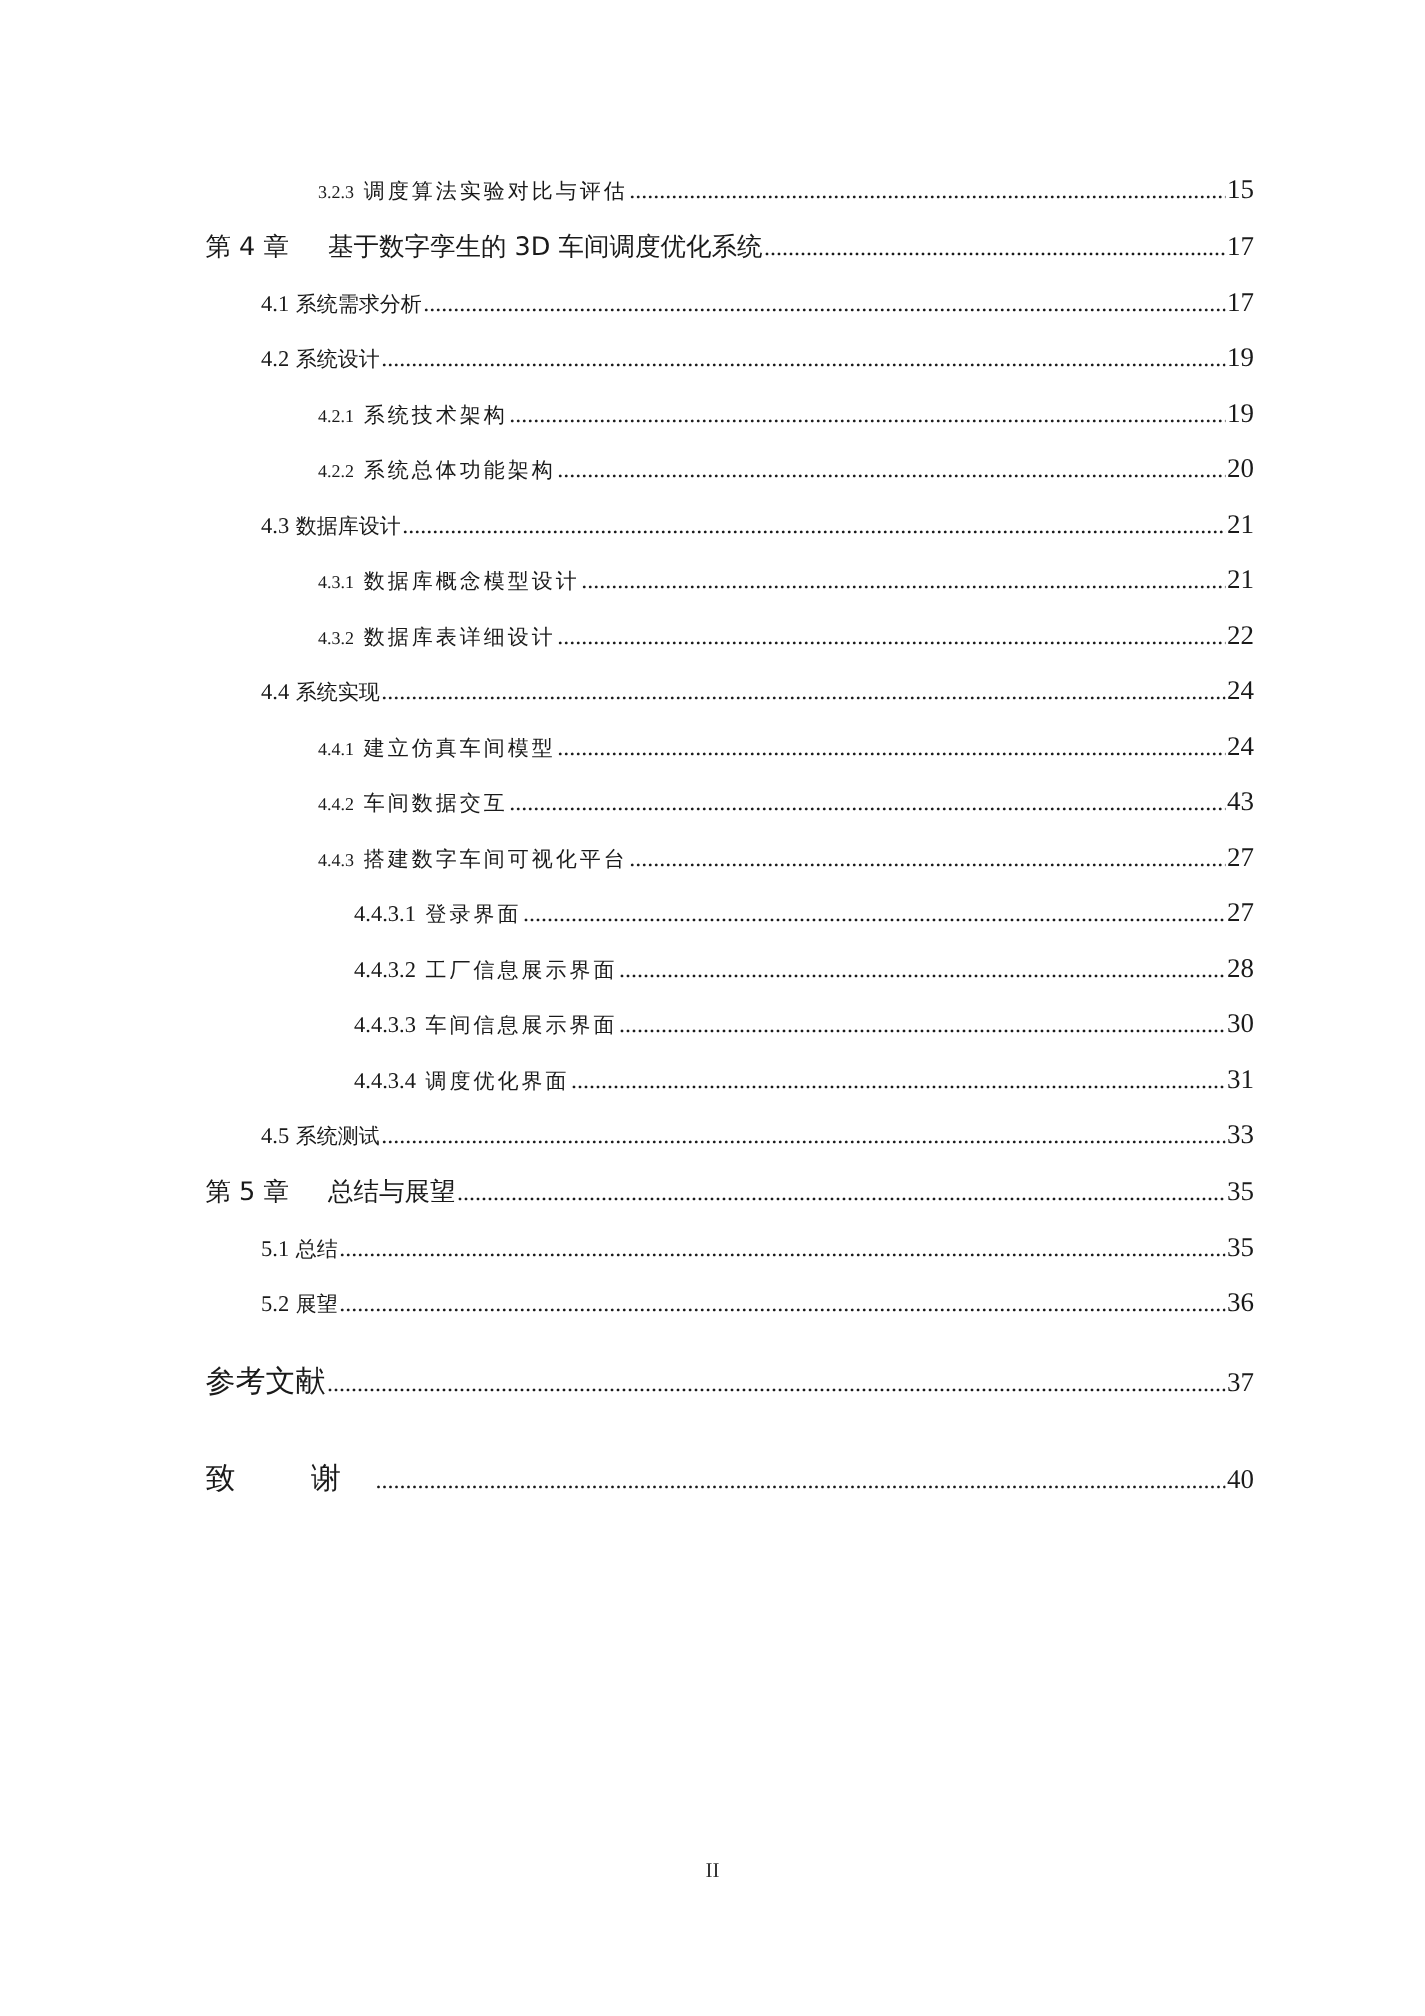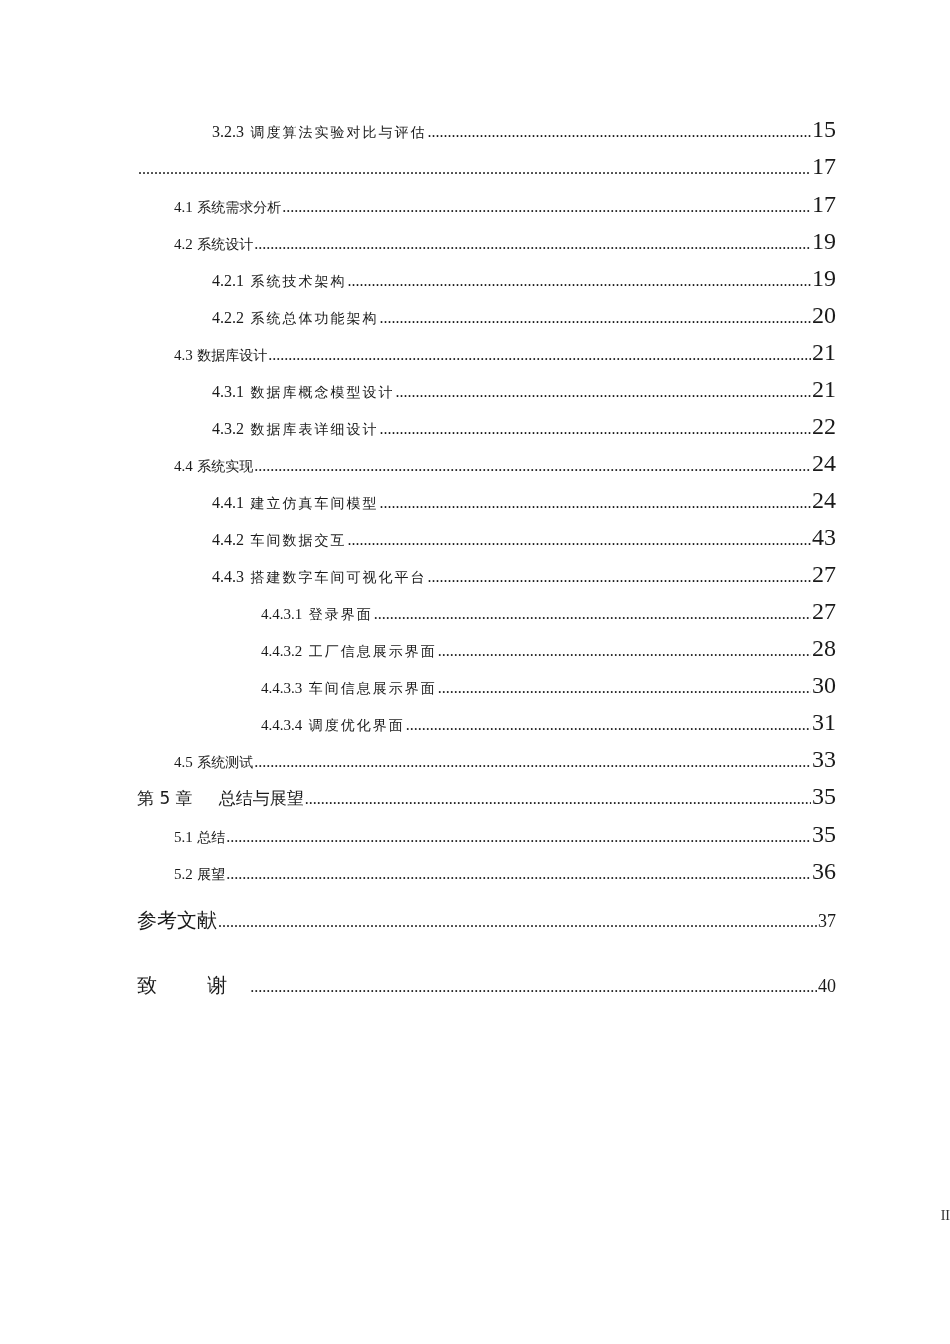--- a/index.html
+++ b/index.html
@@ -16,71 +16,72 @@
     .row .dots {
       flex: 1 1 auto;
       overflow: hidden;
       white-space: nowrap;
       margin: 0 1px;
       letter-spacing: 0px;
     }
     .row .dots::before {
       content: "..............................................................................................................................................................................................................................................................";
     }
-    .row .page { flex: 0 0 auto; font-family: "Liberation Serif", serif; font-size: 24px; }
+    .row .page { flex: 0 0 auto; font-family: "Liberation Serif", serif; font-size: 18px; }
 
     
     .lvl-chapter { font-family: "DejaVu Sans", sans-serif; font-size: 17px; left: 137px; }
     .lvl-chapter .dots { font-family: "Liberation Serif", serif; font-size: 16px; }
     .lvl-chapter .num { font-family: "DejaVu Sans", sans-serif; }
     .lvl-chapter .gap { display: inline-block; width: 26px; }
     .lvl-chapter .title3d { font-family: "DejaVu Sans", sans-serif; }
 
     .lvl-1 { left: 174px; font-family: "DejaVu Sans", sans-serif; font-size: 14px; text-align: center; }
     .lvl-1 .numtxt { font-family: "Liberation Serif", serif; font-size: 15px; }
     .lvl-1 .dots { font-family: "Liberation Serif", serif; font-size: 16px; }
 
     .lvl-2 { left: 212px; font-family: "DejaVu Sans", sans-serif; font-size: 14px; letter-spacing: 2px; }
-    .lvl-2 .numtxt { font-family: "Liberation Serif", serif; font-size: 16px; letter-spacing: 0; }
+    .lvl-2 .numtxt { font-family: "Liberation Serif", serif; font-size: 12px; letter-spacing: 0; }
     .lvl-2 .dots { font-family: "Liberation Serif", serif; font-size: 16px; letter-spacing: 0; }
     .lvl-2 .page { letter-spacing: 0; }
 
-    .lvl-3 { left: 261px; font-family: "DejaVu Sans", sans-serif; font-size: 14px; letter-spacing: 2px; }
+    .lvl-3 { left: 236px; font-family: "DejaVu Sans", sans-serif; font-size: 14px; letter-spacing: 2px; }
     .lvl-3 .numtxt { font-family: "Liberation Serif", serif; font-size: 15px; letter-spacing: 0; }
     .lvl-3 .dots { font-family: "Liberation Serif", serif; font-size: 16px; letter-spacing: 0; }
     .lvl-3 .page { letter-spacing: 0; }
 
     .lvl-big { left: 137px; font-family: "DejaVu Sans", sans-serif; font-size: 20px; }
     .lvl-big .dots { font-family: "Liberation Serif", serif; font-size: 16px; }
     .lvl-big .page { font-size: 18px; }
     .lvl-big .spaced { letter-spacing: 22px; }
 
     .footer {
       position: absolute;
-      top: 1208px;
+      top: 1240px;
       left: 0;
       width: 950px;
-      text-align: right;
+      text-align: center;
       font-family: "Liberation Serif", serif;
       font-size: 14px;
       color: #333;
     }
   </style>
 </head>
 <body>
 
 <div class="toc">
 
   <div class="row lvl-2" style="top:116px">
     <span class="label"><span class="numtxt">3.2.3</span> <span>调度算法实验对比与评估</span></span>
     <span class="dots"></span>
     <span class="page">15</span>
   </div>
 
   <div class="row lvl-chapter" style="top:153px">
+    <span class="label"><span class="num">第 4 章</span><span class="gap"></span><span class="title3d">基于数字孪生的 3D 车间调度优化系统</span></span>
     <span class="dots"></span>
     <span class="page">17</span>
   </div>
 
   <div class="row lvl-1" style="top:191px">
     <span class="label"><span class="numtxt">4.1</span> <span>系统需求分析</span></span>
     <span class="dots"></span>
     <span class="page">17</span>
   </div>
 

